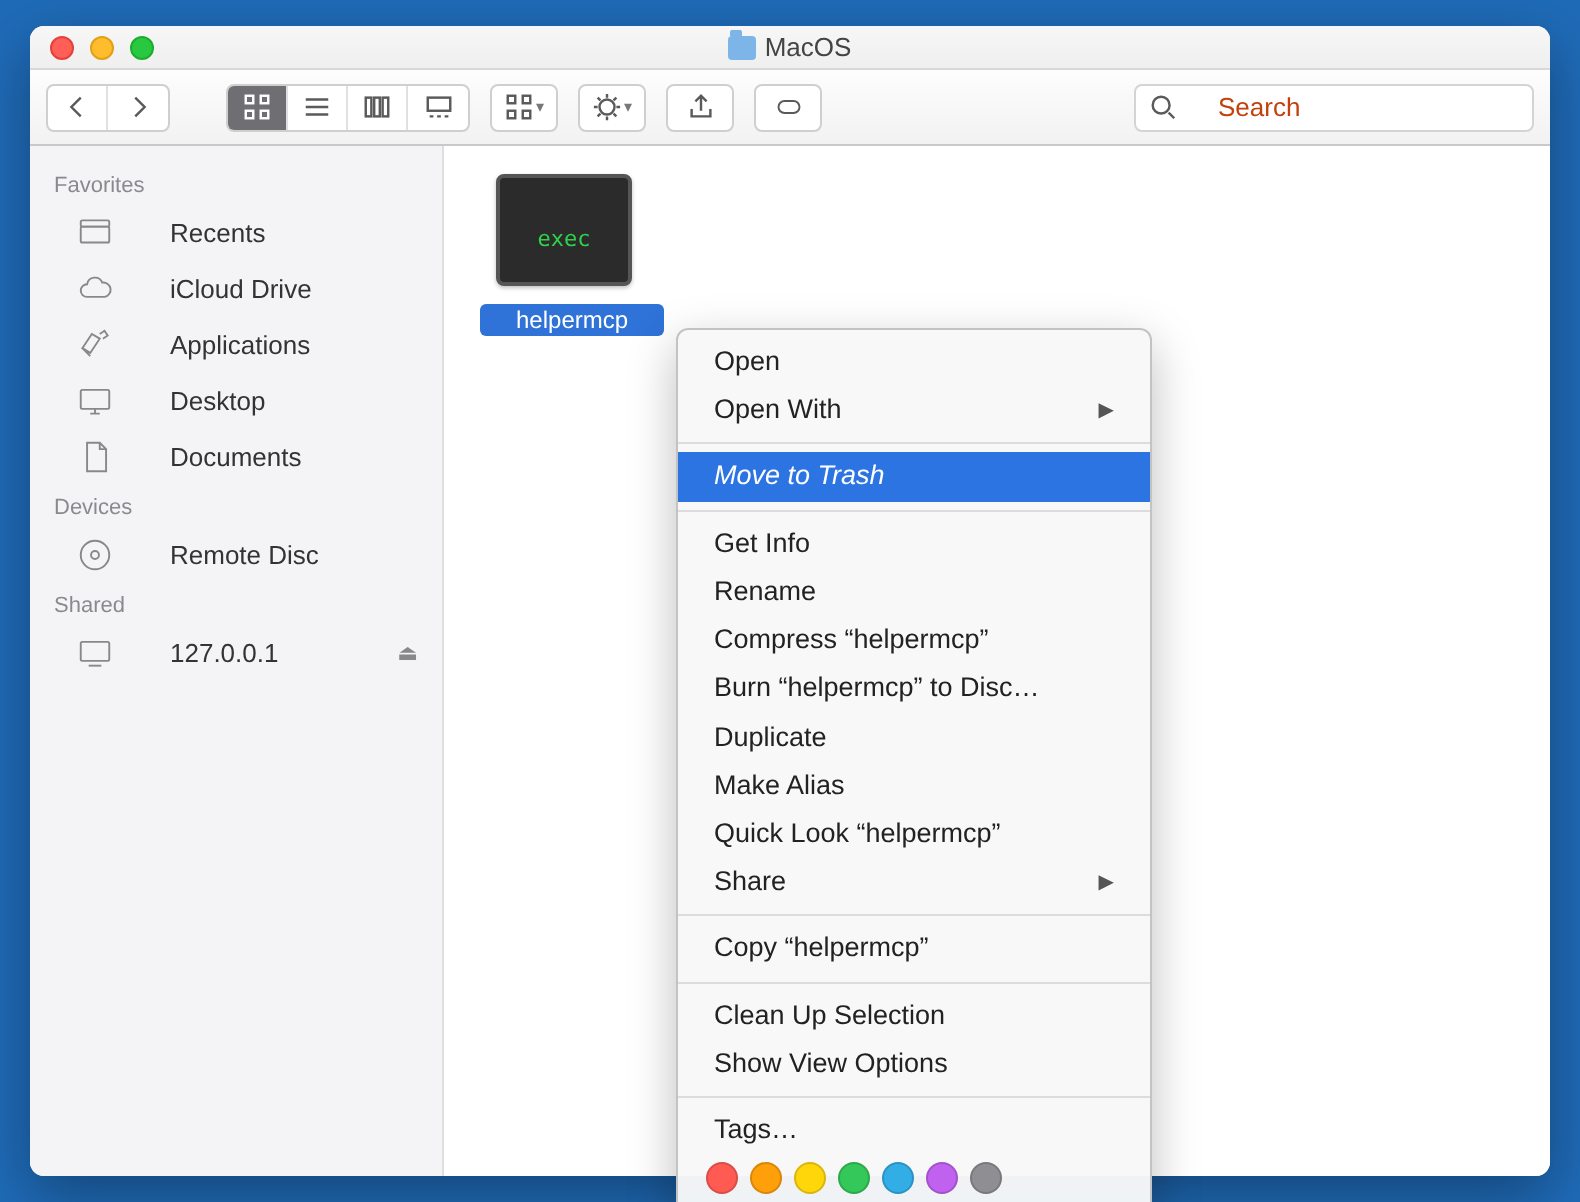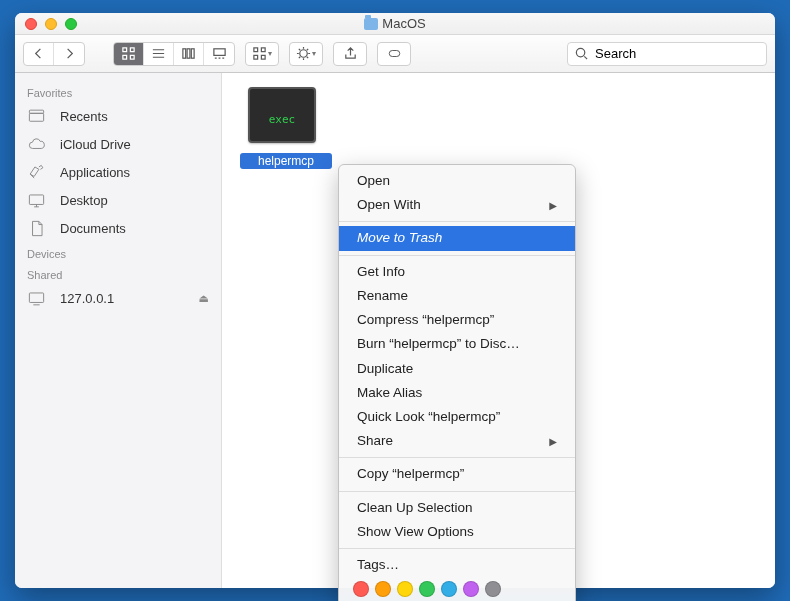--- a/index.html
+++ b/index.html
@@ -17,29 +17,29 @@
   .folder-ico{width:14px;height:12px;background:#7db5e8;border-radius:2px;position:relative;}
   .folder-ico::before{content:"";position:absolute;top:-3px;left:1px;width:6px;height:3px;background:#7db5e8;border-radius:1px 1px 0 0;}
 
   
   .toolbar { height:38px; background:linear-gradient(#fdfdfd,#f2f2f2); border-bottom:1px solid #c9c9c9; display:flex; align-items:center; padding:0 8px; gap:10px; }
   .btn-group { display:flex; border:1px solid #cfcfcf; border-radius:4px; background:#fff; overflow:hidden; height:24px; }
   .btn { width:30px; display:flex; align-items:center; justify-content:center; font-size:13px; color:#5a5a5a; border-right:1px solid #e0e0e0; }
   .btn:last-child{border-right:none;}
   .btn.active{background:#6e6e73;color:#fff;}
   .btn.single{border:1px solid #cfcfcf;border-radius:4px;background:#fff;width:34px;height:24px;display:flex;align-items:center;justify-content:center;}
-  .search{flex:1;max-width:200px;margin-left:auto;height:24px;border:1px solid #d4d4d4;border-radius:4px;background:#fff;display:flex;align-items:center;padding:0 6px;color:#000000;font-size:13px;gap:6px;}
+  .search{flex:1;max-width:200px;margin-left:auto;height:24px;border:1px solid #d4d4d4;border-radius:4px;background:#fff;display:flex;align-items:center;padding:0 6px;color:#c2410c;font-size:13px;gap:20px;}
   .dropdown-caret{font-size:8px;margin-left:1px;color:#777;}
   svg.icon{width:15px;height:15px;stroke:#5a5a5a;fill:none;stroke-width:1.3;}
 
   
   .body { flex:1; display:flex; min-height:0; }
   .sidebar { width:207px; background:#f4f4f6; border-right:1px solid #dedede; padding-top:8px; font-size:13px; overflow:auto; }
   .section-head{color:#8a8a8e;font-size:11px;padding:6px 12px 3px;font-weight:500;}
-  .side-item{display:flex;align-items:center;gap:14px;padding:5px 12px 5px 11px;color:#333;position:relative;}
+  .side-item{display:flex;align-items:center;gap:28px;padding:5px 12px 5px 22px;color:#333;position:relative;}
   .side-item .ico{width:20px;height:18px;display:flex;align-items:center;justify-content:center;}
   .side-item .ico svg{width:19px;height:19px;stroke:#888;fill:none;stroke-width:1.2;}
   .eject{position:absolute;right:12px;color:#888;font-size:11px;}
 
   .content { flex:1; background:#fff; position:relative; padding:14px 0 0 18px; }
   .file { width:84px; text-align:center; }
   .file-icon { width:68px; height:56px; margin:0 auto 8px; background:#2b2b2b; border:2px solid #555; border-radius:4px; display:flex; align-items:flex-start; justify-content:center; padding:24px; box-shadow:0 1px 2px rgba(0,0,0,.25);}
   .file-icon .exec { color:#2fd04c; font-family:monospace; font-size:11px; }
   .file-label { display:inline-block; background:#2f72d8; color:#fff; font-size:12px; padding:1px 18px; border-radius:3px; }
 
@@ -189,20 +189,29 @@
         <span class="ico">
             <svg viewBox="0 0 24 24">
               <path d="M7 3h8l4 4v14H7z"></path>
               <path d="M15 3v4h4"></path>
             </svg>
           </span>
         <span>Documents</span>
       </div>
 
       <div class="section-head">Devices</div>
+      <div class="side-item">
+        <span class="ico">
+            <svg viewBox="0 0 24 24">
+              <circle cx="12" cy="12" r="9"></circle>
+              <circle cx="12" cy="12" r="2.5"></circle>
+            </svg>
+          </span>
+        <span>Remote Disc</span>
+      </div>
 
       <div class="section-head">Shared</div>
       <div class="side-item">
         <span class="ico">
             <svg viewBox="0 0 24 24">
               <rect x="3" y="5" width="18" height="12" rx="1"></rect>
               <path d="M8 20h8"></path>
             </svg>
           </span>
         <span>127.0.0.1</span>

